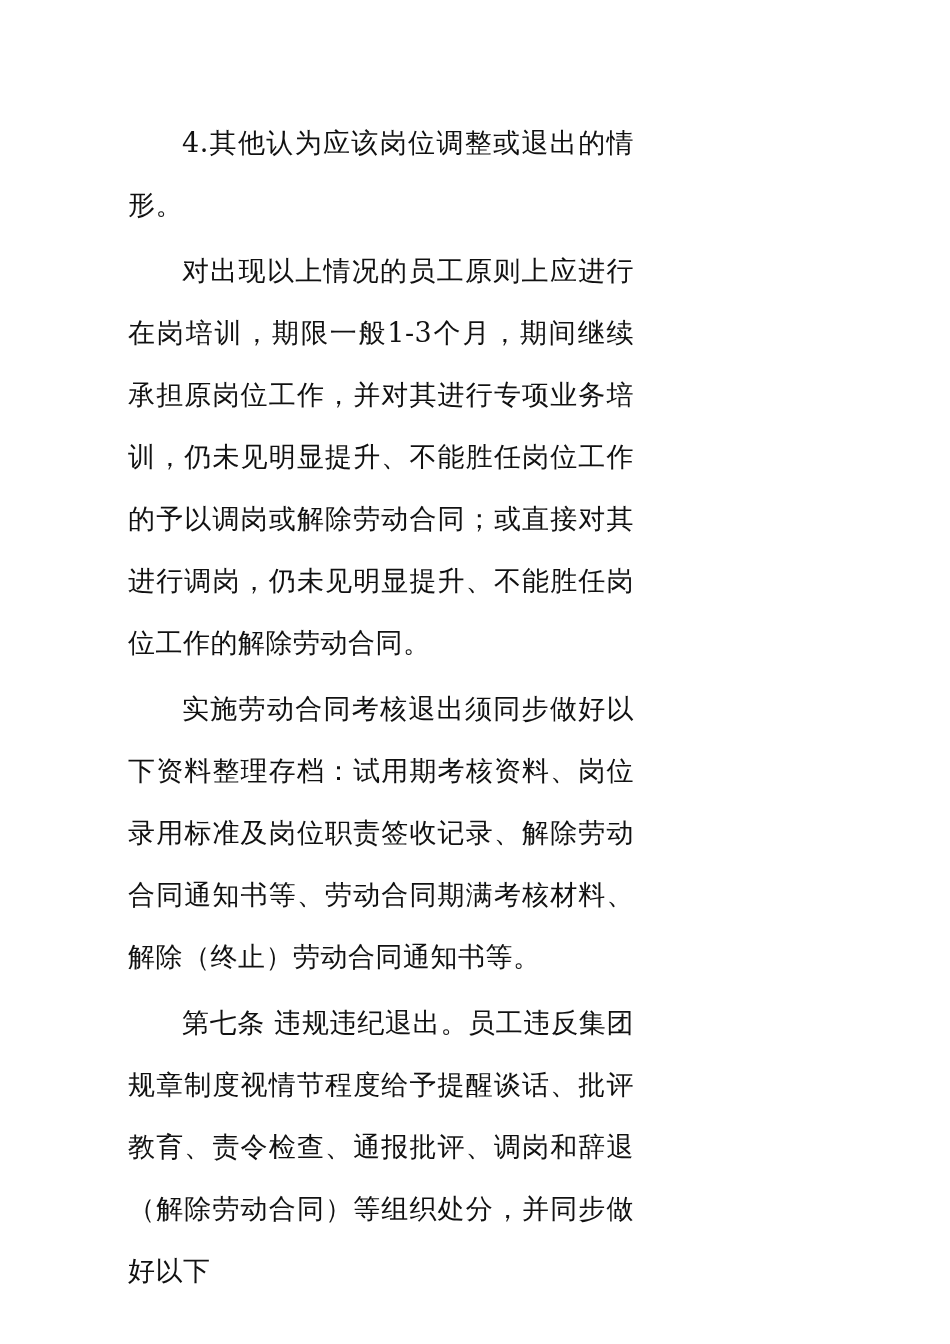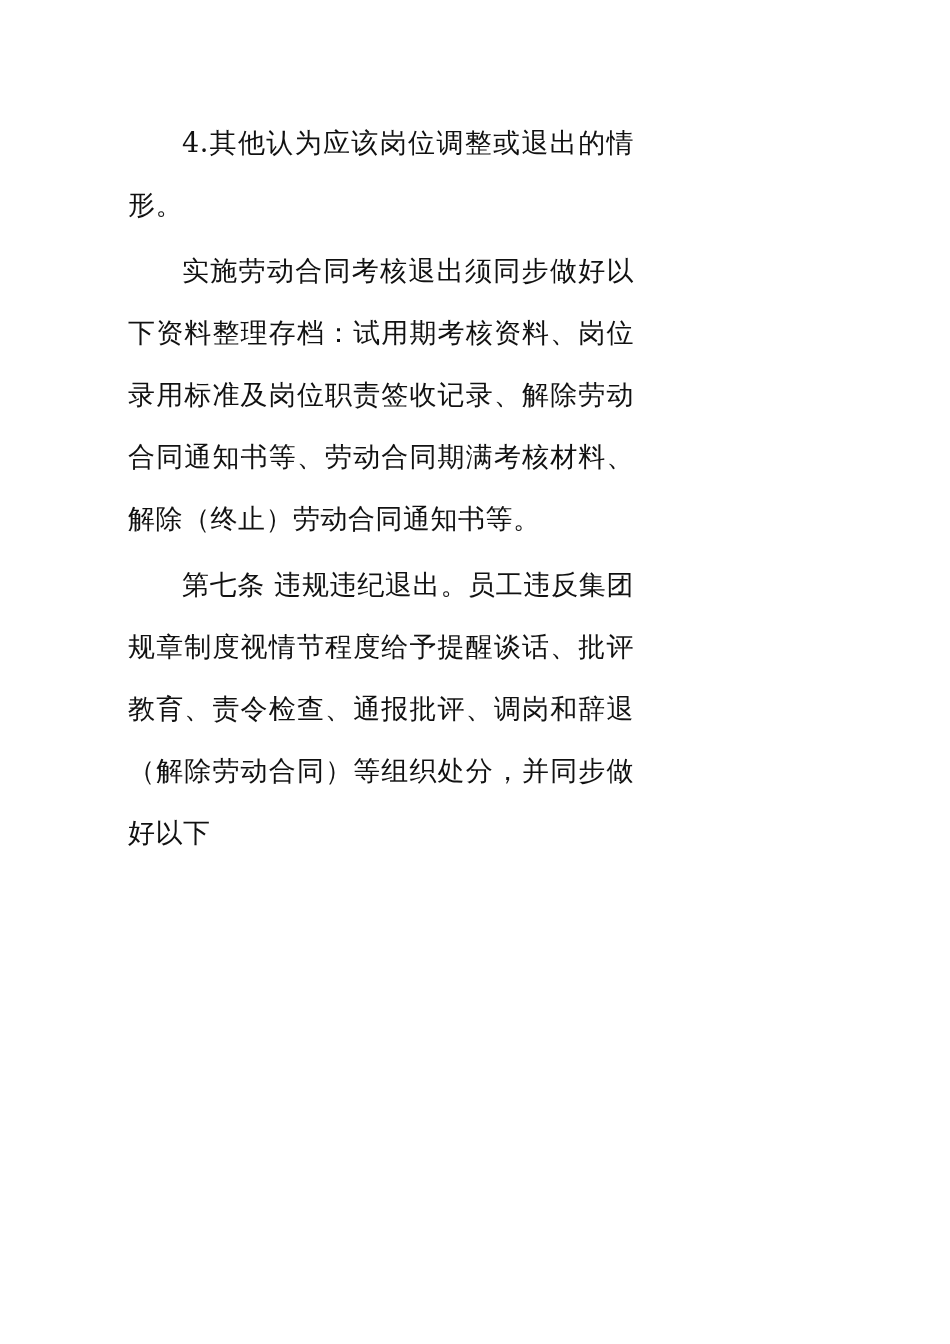--- a/index.html
+++ b/index.html
@@ -40,16 +40,17 @@
   p.para:last-child {
     margin-bottom: 0;
   }
 </style>
 </head>
 <body>
 
 <div class="page">
   <div class="doc-body">
     <p class="para">4.其他认为应该岗位调整或退出的情形。</p>
+    <p class="para">对出现以上情况的员工原则上应进行在岗培训，期限一般1-3个月，期间继续承担原岗位工作，并对其进行专项业务培训，仍未见明显提升、不能胜任岗位工作的予以调岗或解除劳动合同；或直接对其进行调岗，仍未见明显提升、不能胜任岗位工作的解除劳动合同。</p>
     <p class="para">实施劳动合同考核退出须同步做好以下资料整理存档：试用期考核资料、岗位录用标准及岗位职责签收记录、解除劳动合同通知书等、劳动合同期满考核材料、解除（终止）劳动合同通知书等。</p>
     <p class="para">第七条 违规违纪退出。员工违反集团规章制度视情节程度给予提醒谈话、批评教育、责令检查、通报批评、调岗和辞退（解除劳动合同）等组织处分，并同步做好以下</p>
   </div>
 </div>
 
 </body></html>

